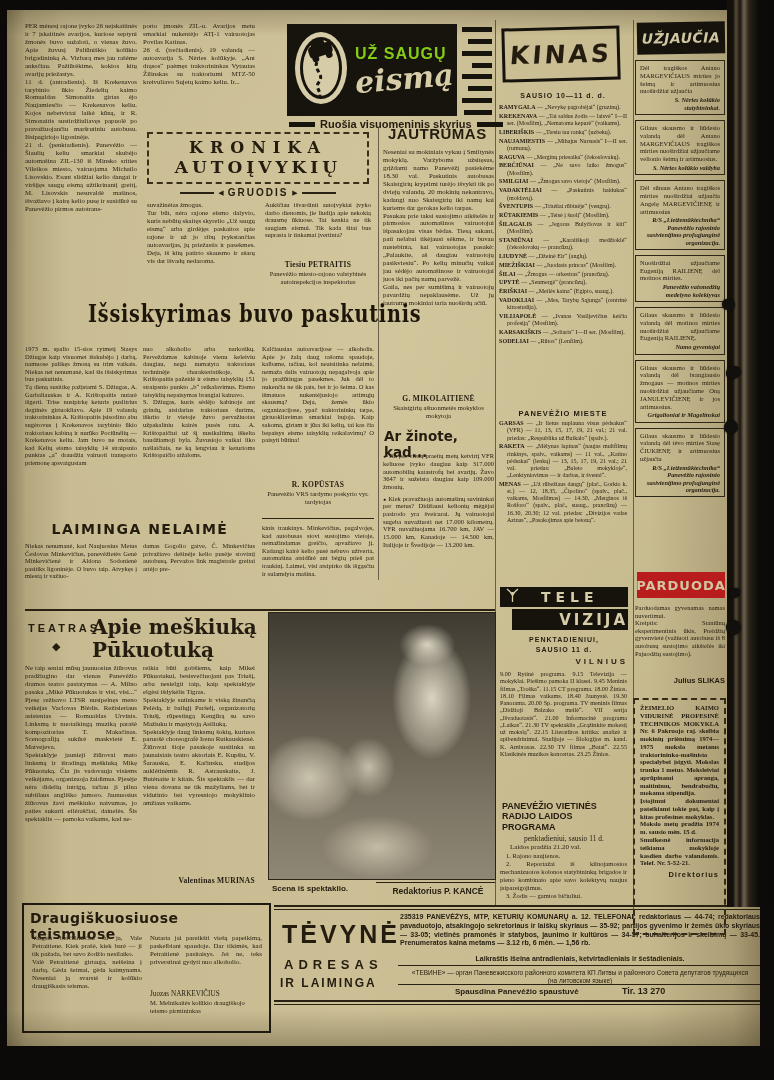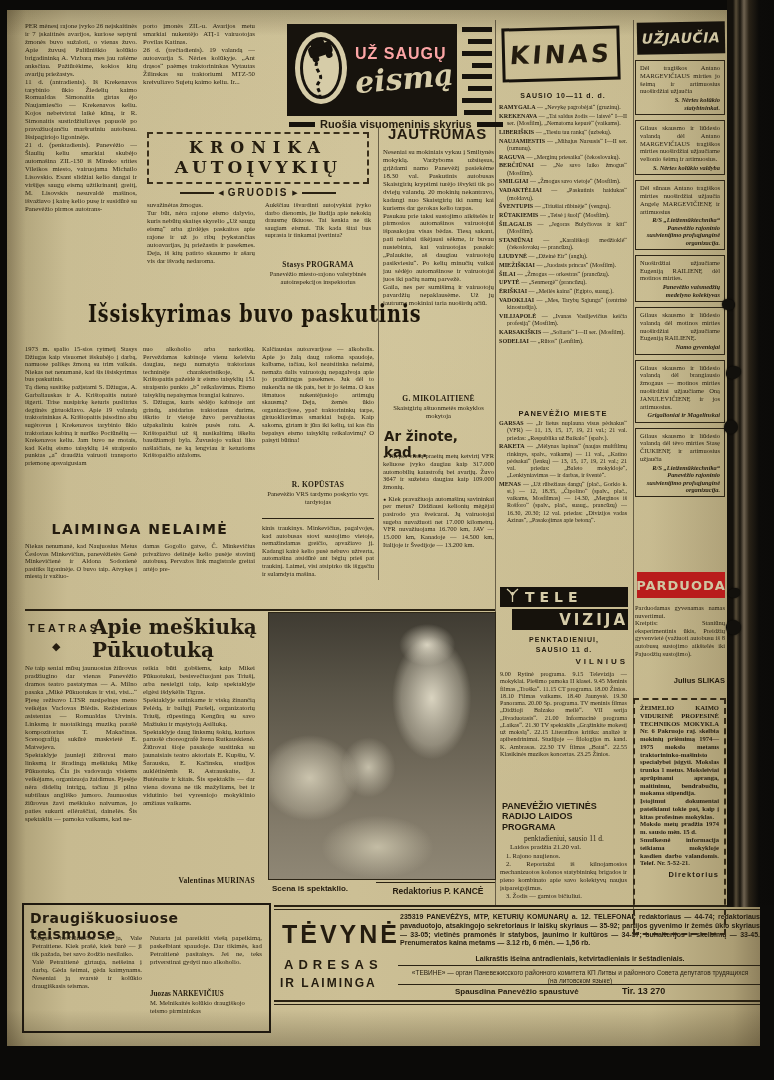--- a/index.html
+++ b/index.html
@@ -33,21 +33,21 @@
 .hr{background:#2a2213}
 
 .txt{font-size:6.8px;line-height:1.17;text-align:justify;white-space:pre-line;overflow:hidden;color:#2a2212}
 .auth{font-weight:700;font-size:7.5px;text-align:center;letter-spacing:.3px;overflow:hidden}
 .role{font-size:6.6px;line-height:1.15;text-align:center;white-space:pre-line;overflow:hidden;color:#2a2212}
 
 #tl1{left:25px;top:22px;width:112px;height:274px}
 #tl2{left:143px;top:22px;width:112px;height:106px}
 
 #logoBox{left:287px;top:24px;width:170px;height:92px;background:#17130d;display:flex;align-items:center;padding:4px 6px;gap:6px}
-#logoTxt1{color:#fca5a5;font:700 16px "Liberation Sans",sans-serif;letter-spacing:1px}
+#logoTxt1{color:#84cc16;font:700 16px "Liberation Sans",sans-serif;letter-spacing:1px}
 #logoTxt2{color:#d6cca8;font:italic 700 30px "DejaVu Serif",serif;transform:rotate(-5deg);margin-top:-2px}
 #bars{left:462px;top:27px;width:30px;height:88px;display:flex;flex-direction:column;justify-content:space-between;align-items:flex-end}
 #bars div{height:5px;background:#17130d}
 #tagline{left:289px;top:118px;width:204px;display:flex;align-items:center;gap:5px}
 #tagline .bar{height:5px;background:#17130d;flex:0 0 26px}
 #tagline span{font:700 11px "Liberation Sans",sans-serif;white-space:nowrap}
 
 #kronBox{left:147px;top:132px;width:222px;height:52px;border:2px dashed #3a2f1b;text-align:center;padding-top:4px}
 #kronT1{font:700 17px "DejaVu Serif",serif;letter-spacing:4px}
 #kronT2{font:700 16px "DejaVu Serif",serif;letter-spacing:7px}
@@ -99,21 +99,21 @@
   radial-gradient(36px 40px at 44% 58%, rgba(216,210,188,.8) 0, transparent 75%),
   linear-gradient(180deg,#3f3b32 0%,#595447 28%,#6e6758 55%,#837b6a 80%,#8f8775 100%)}
 #caption{left:272px;top:884px;font:700 8px "Liberation Sans",sans-serif}
 #edRule{left:376px;top:882px;width:119px;height:1px}
 #editor{left:380px;top:886px;width:116px;text-align:center;font:700 8.5px "Liberation Sans",sans-serif}
 
 #tsBox{left:22px;top:903px;width:249px;height:130px;border:2px solid #1f1910}
 #tsT{left:30px;top:910px;width:233px;font:700 14px "DejaVu Sans",sans-serif;letter-spacing:.5px}
 #tsc1{left:32px;top:934px;width:110px;height:88px}
 #tsc2{left:150px;top:934px;width:112px;height:56px}
-#tsA{left:150px;top:990px;width:112px;text-align:left;font-weight:700;font-size:7.2px}
+#tsA{left:150px;top:990px;width:112px;text-align:left;font-weight:400;font-size:7.2px}
 #tsR{left:150px;top:999px;width:112px;height:26px;text-align:left}
 
 #fr1{left:274px;top:905px;width:489px;height:2px}
 #fr2{left:274px;top:909px;width:489px;height:1px}
 #brand{left:282px;top:920px;font:700 25px "Liberation Sans",sans-serif;letter-spacing:3px}
 #adr1{left:284px;top:957px;font:700 13px "Liberation Sans",sans-serif;letter-spacing:5px}
 #adr2{left:280px;top:976px;font:700 12px "Liberation Sans",sans-serif;letter-spacing:2px}
 #addr{left:400px;top:913px;width:360px;height:42px;font-family:"Liberation Sans",sans-serif;font-weight:700;font-size:7px;line-height:1.25;text-align:justify;overflow:hidden}
 #sched{left:400px;top:955px;width:360px;text-align:center;font:700 7px "Liberation Sans",sans-serif}
 #fr3{left:398px;top:965px;width:365px;height:1px}
@@ -126,21 +126,21 @@
 
 #kinBox{left:502px;top:27px;width:118px;height:54px;border:3px solid #16120c;transform:rotate(-1.5deg);display:flex;align-items:center;justify-content:center}
 #kinBox span{font:700 25px "DejaVu Sans",sans-serif;letter-spacing:3px;transform:skewX(-6deg)}
 #kinDate{left:499px;top:92px;width:128px;text-align:center;font:700 7px "Liberation Sans",sans-serif;letter-spacing:1px}
 #kinList{left:499px;top:104px;width:128px;height:303px;overflow:hidden}
 .listing{font-size:6px;line-height:1.2;text-align:justify;padding-left:8px;text-indent:-8px;margin-bottom:1.5px}
 .listing b{font-size:6.1px}
 #kinCity{left:499px;top:409px;width:128px;text-align:center;font:700 7.5px "Liberation Sans",sans-serif;letter-spacing:1px}
 #kinCityList{left:499px;top:420px;width:128px;height:164px;overflow:hidden}
 
-#teleR1{left:500px;top:587px;width:128px;height:20px;background:#16120c;display:flex;align-items:center;gap:6px;padding:8px 6px}
+#teleR1{left:500px;top:587px;width:128px;height:20px;background:#16120c;display:flex;align-items:center;gap:22px;padding:8px 6px}
 #teleR1 span{color:#d6cca8;font:700 14px "DejaVu Sans",sans-serif;letter-spacing:5px}
 #teleR2{left:512px;top:609px;width:116px;height:21px;background:#16120c;display:flex;align-items:center;justify-content:flex-end}
 #teleR2 span{color:#d6cca8;font:700 15px "DejaVu Sans",sans-serif;letter-spacing:3px}
 #teleDay{left:500px;top:636px;width:128px;text-align:center;font:700 7px "Liberation Sans",sans-serif;letter-spacing:1px}
 #teleDate{left:500px;top:646px;width:128px;text-align:center;font:700 7px "Liberation Sans",sans-serif;letter-spacing:1px}
 #teleCity{left:500px;top:657px;width:128px;text-align:right;font:700 8px "Liberation Sans",sans-serif;letter-spacing:3px}
 #teleProg{left:500px;top:670px;width:127px;height:128px;font-size:6.2px}
 
 #radT{left:502px;top:801px;width:124px;text-align:left;font:700 9px "Liberation Sans",sans-serif;line-height:1.15;white-space:pre-line}
 #radSub{left:502px;top:834px;width:124px;text-align:center;font-size:7.5px}
@@ -223,21 +223,21 @@
   <div class="abs" id="month">
     <div class="ln"></div>
     <span class="tri">◀</span>
     <b>GRUODIS</b>
     <span class="tri">▶</span>
     <div class="ln"></div>
   </div>
   <div class="abs txt" id="kc1">suvažinėtas žmogus.
 Tur būt, nėra rajone eismo dalyvio, kuris nebūtų skaitęs skyrelio „Už saugų eismą“ arba girdėjęs paskaitos apie rajone ir už jo ribų įvykstančias autoavarijas, jų priežastis ir pasekmes. Deja, iš kitų patirto skausmo ir ašarų vis dar išvadų nedaroma.</div>
   <div class="abs txt" id="kc2">Aukščiau išvardinti autoįvykiai įvyko darbo dienomis, jie liudija apie nekokią drausmę ūkiuose. Tai kenkia ne tik saugiam eismui. Tik kada šitai bus suprasta ir tinkamai įvertinta?</div>
-  <div class="abs auth" id="kAuth">Stasys PROGRAMA</div>
+  <div class="abs auth" id="kAuth">Tiesiu PETRAITIS</div>
   <div class="abs role" id="kRole">Panevėžio miesto-rajono valstybinės autoinspekcijos inspektorius</div>
 
   <div class="abs" id="jauT">JAUTRUMAS</div>
   <div class="abs txt" id="jauB">Neseniai su mokiniais vykau į Smiltynės mokyklą. Varžyboms užsitęsus, grįždami namo Panevėžį pasiekėme 18.30 val. Paskutinis autobusas Skaistgirių kryptimi turėjo išvykti tik po dviejų valandų. 20 mokinių nekantravo, kadangi nuo Skaistgirių iki namų kai kuriems dar gerokas kelio tarpas.
 Pasukau prie taksi sustojimo aikštelės ir pirmosios automašinos vairuotojui išpasakojau visas bėdas. Tiesą sakant, pati nelabai tikėjausi sėkme, ir buvau nustebinta, kai vairuotojas pasakė: „Palaukite, aš daugiau vairuotojų pasikviesiu“. Po kelių minučių vaikai jau sėdėjo automašinose ir vairuotojai juos iki pačių namų parvežė.
 Gaila, nes per sumišimą ir vairuotojų pavardžių nepaklausėme. Už jų jautrumą mokiniai taria nuoširdų ačiū.</div>
   <div class="abs auth" id="jauA">G. MIKOLAITIENĖ</div>
   <div class="abs role" id="jauR">Skaistgirių aštuonmetės mokyklos mokytoja</div>
 
   <div class="abs" id="azT">Ar žinote, kad...</div>

